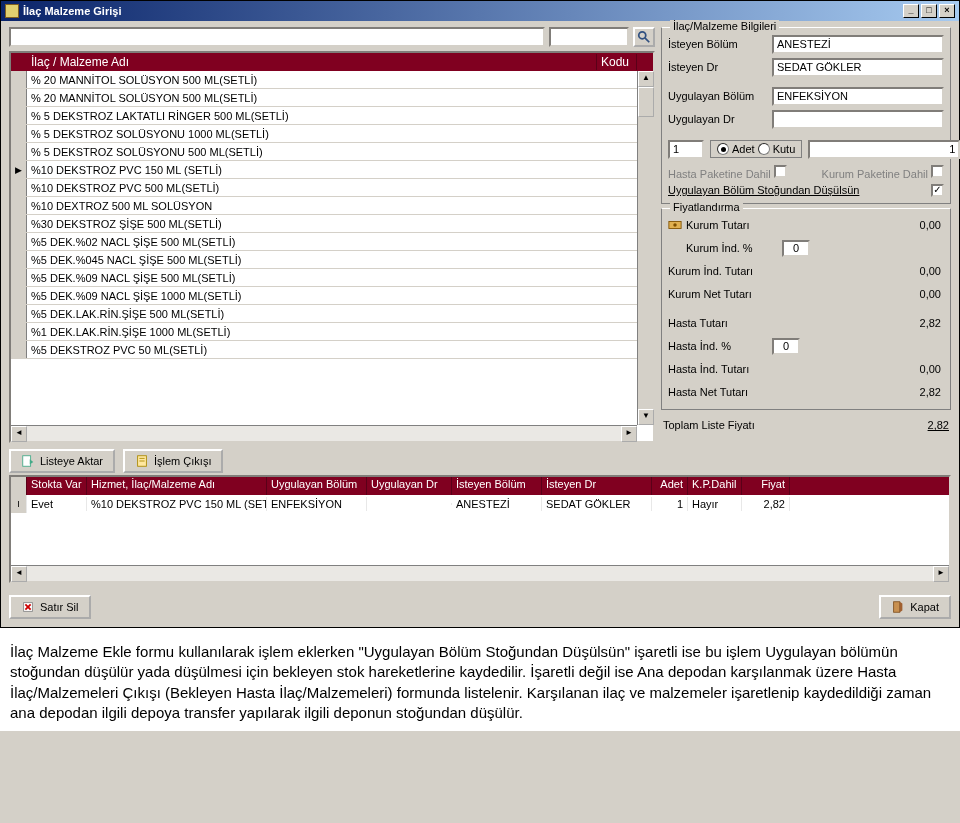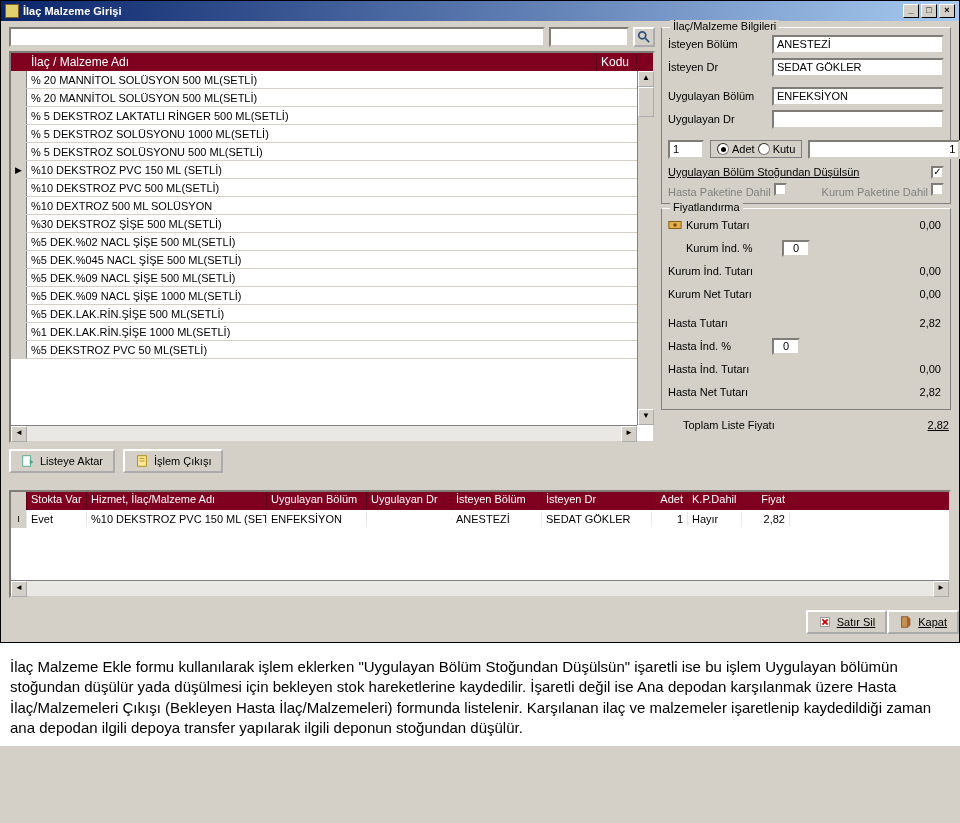--- a/index.html
+++ b/index.html
@@ -47,30 +47,30 @@
 .qty-row { display: flex; align-items: center; gap: 6px; height: 22px; margin-bottom: 3px; }
 .qty-input { width: 36px; background: #fff; border: 2px inset #d4d0c8; height: 19px; padding: 1px 3px; font-size: 11px; }
 .radio-grp { display: flex; align-items: center; gap: 3px; border: 1px solid #808080; padding: 2px 6px; }
 .radio-opt { display: flex; align-items: center; gap: 3px; font-size: 11px; }
 .radio-dot { width: 12px; height: 12px; border-radius: 50%; border: 1px inset #808080; background: #fff; display: flex; align-items: center; justify-content: center; }
 .radio-dot.sel::after { content: ''; width: 5px; height: 5px; border-radius: 50%; background: #000; }
 .checkbox { width: 13px; height: 13px; background: #fff; border: 2px inset #d4d0c8; display: inline-flex; align-items: center; justify-content: center; font-size: 10px; line-height: 1; }
 .check-row { display: flex; align-items: center; justify-content: space-between; font-size: 11px; height: 18px; }
 .disabled-text { color: #808080; }
 .small-num { width: 28px; background: #fff; border: 2px inset #d4d0c8; height: 17px; text-align: center; font-size: 11px; }
-.total-row { display: flex; justify-content: space-between; align-items: center; height: 22px; padding: 0 2px; margin-left: 20px; }
-.order-grid { margin-top: 17px; border: 2px inset #d4d0c8; background: #fff; height: 108px; position: relative; }
+.total-row { display: flex; justify-content: space-between; align-items: center; height: 22px; padding: 0 2px; }
+.order-grid { margin-top: 2px; border: 2px inset #d4d0c8; background: #fff; height: 108px; position: relative; }
 .order-header { display: flex; background: #800020; color: #fff; height: 18px; font-size: 11px; }
 .order-header > div { padding: 1px 4px; border-right: 1px solid #5a0018; overflow: hidden; white-space: nowrap; }
 .order-body { }
 .order-row { display: flex; height: 18px; font-size: 11px; align-items: center; }
 .order-row > div { padding: 1px 4px; border-right: 1px solid #e8e8e8; overflow: hidden; white-space: nowrap; }
 .oc-mark { width: 16px; background: #d4d0c8; border-right: 1px solid #808080; height: 18px; display: flex; align-items: center; justify-content: center; font-size: 9px; }
 .oc-stok { width: 60px; } .oc-adi { width: 180px; } .oc-ub { width: 100px; } .oc-ud { width: 85px; } .oc-ib { width: 90px; } .oc-id { width: 110px; } .oc-adet { width: 36px; text-align: right; } .oc-kp { width: 54px; } .oc-fiyat { width: 48px; text-align: right; }
-.bottom-bar { display: flex; justify-content: flex-end; padding: 6px 0 8px; text-decoration: underline; }
+.bottom-bar { display: flex; justify-content: space-between; padding: 6px 8px 8px; }
 .description { padding: 14px 10px 8px; font-size: 15px; font-family: Arial, sans-serif; line-height: 1.35; background: #fff; }
 </style>
 </head>
 <body>
 
 <div class="window">
   <div class="titlebar">
     <div class="titlebar-left">
       <span class="win-icon"></span>
       <span>İlaç Malzeme Girişi</span>
@@ -229,27 +229,27 @@
                   <span class="radio-dot sel"></span>
                   <span>Adet</span>
                 </label>
               <label class="radio-opt">
                   <span class="radio-dot"></span>
                   <span>Kutu</span>
                 </label>
             </div>
             <input class="form-input" style="flex: 1 1 0%; text-align: right;" value="1">
           </div>
+          <div class="check-row disabled-text">
+            <span><span>Hasta Paketine Dahil</span> <span class="checkbox"></span></span>
+            <span><span>Kurum Paketine Dahil</span> <span class="checkbox"></span></span>
+          </div>
           <div class="check-row">
             <span style="text-decoration:underline">Uygulayan Bölüm Stoğundan Düşülsün</span>
             <span class="checkbox">✓</span>
-          </div>
-          <div class="check-row disabled-text">
-            <span><span>Hasta Paketine Dahil</span> <span class="checkbox"></span></span>
-            <span><span>Kurum Paketine Dahil</span> <span class="checkbox"></span></span>
           </div>
         </div>
 
         <div class="fieldset">
           <div class="legend-wrap">Fiyatlandırma</div>
           <div class="form-row">
             <svg class="mini-icon" viewBox="0 0 16 16">
                 <rect x="1" y="4" width="14" height="8" fill="#e0b050" stroke="#805000"></rect>
                 <circle cx="8" cy="8" r="2" fill="#805000"></circle>
               </svg>

